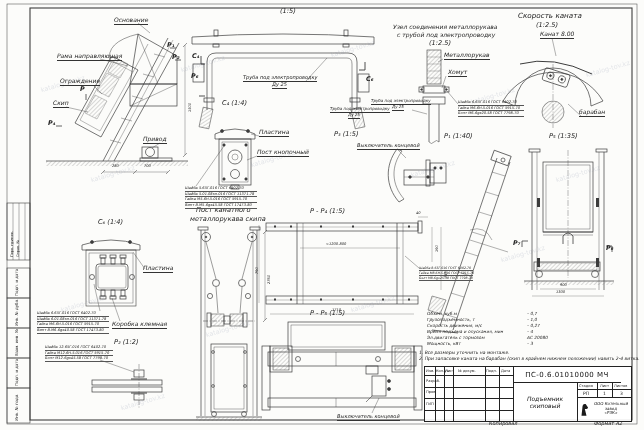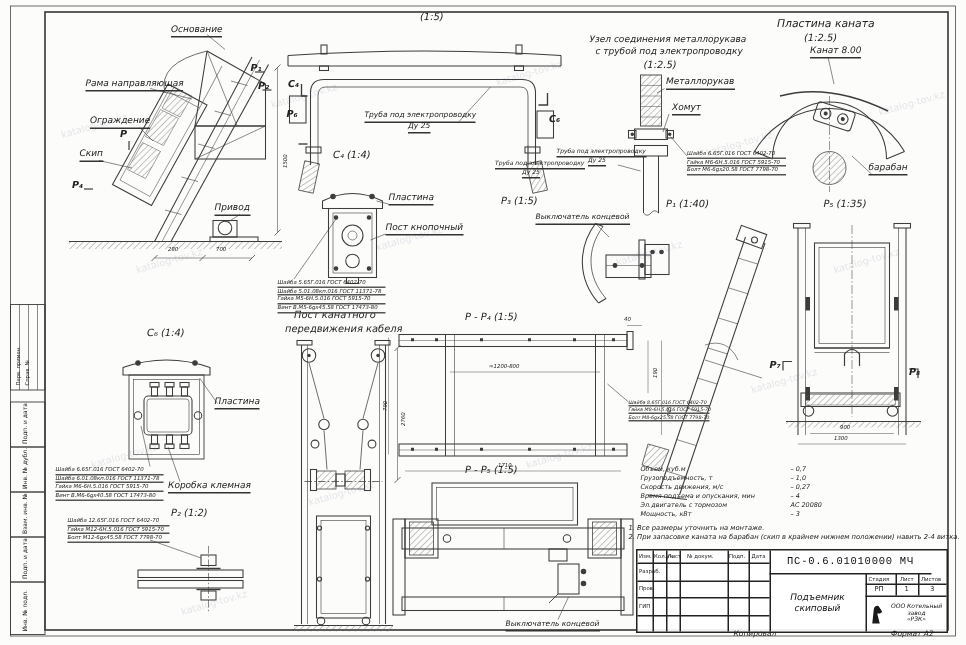--- a/index.html
+++ b/index.html
@@ -19,21 +19,21 @@
   .flist{position:absolute;z-index:3;}
   .flist div{font-size:3.6px;font-style:italic;color:#222;border-bottom:0.5px solid #555;white-space:nowrap;line-height:1.3;}
   .flist.tiny div{font-size:3.2px;}
   .wm{position:absolute;z-index:2;font-size:6.5px;color:rgba(95,105,140,0.16);transform:rotate(-16deg);white-space:nowrap;}
   .vstamp{position:absolute;z-index:3;font-size:4px;color:#222;transform:rotate(-90deg);transform-origin:0 0;white-space:nowrap;}
   
   .tb{position:absolute;left:424px;top:366px;width:206px;height:54px;border:1.2px solid #222;z-index:3;background:rgba(255,255,255,0.9);}
   .tb .vline,.tb .hline{position:absolute;background:#222;}
   .tb-txt{position:absolute;font-size:3.6px;color:#222;white-space:nowrap;}
   .doccell{position:absolute;left:88px;top:0;width:108px;height:15px;border-bottom:1.1px solid #222;
-           display:flex;align-items:center;justify-content:center;font-size:7px;letter-spacing:0.5px;color:#111;font-family:Liberation Mono, monospace;}
+           display:flex;align-items:center;justify-content:center;font-size:7px;letter-spacing:0.5px;color:#111;}
   .namecell{position:absolute;left:88px;top:15px;width:64px;height:39px;border-right:1.1px solid #222;
            display:flex;align-items:center;justify-content:center;font-size:6px;font-style:italic;color:#111;text-align:center;}
   .sheetgrid{position:absolute;left:152px;top:15px;width:54px;height:15px;}
   .company{position:absolute;left:152px;top:30px;width:54px;height:24px;display:flex;align-items:center;gap:2px;padding-left:2px;box-sizing:border-box;}
   .company .ctxt{font-size:4px;font-style:italic;color:#111;line-height:1.2;text-align:center;flex:1;}
   .spec{position:absolute;z-index:3;font-size:4.3px;font-style:italic;color:#222;white-space:nowrap;}
 </style>
 </head>
 <body>
 
@@ -407,24 +407,24 @@
 <span class="wm" style="left:60px;top:300px">katalog-tov.kz</span>
 <span class="wm" style="left:205px;top:325px">katalog-tov.kz</span>
 <span class="wm" style="left:350px;top:300px">katalog-tov.kz</span>
 <span class="wm" style="left:500px;top:250px">katalog-tov.kz</span>
 <span class="wm" style="left:120px;top:398px">katalog-tov.kz</span>
 
 <span class="lb cap" style="left:280px;top:8px">(1:5)</span>
 <span class="lb" style="left:393px;top:24px">Узел соединения металлорукава</span>
 <span class="lb" style="left:397px;top:32px">с трубой под электропроводку</span>
 <span class="lb cap" style="left:429px;top:40px">(1:2.5)</span>
-<span class="lb ttl" style="left:518px;top:12px">Пластина каната</span>
+<span class="lb ttl" style="left:518px;top:12px">Скорость каната</span>
 <span class="lb cap" style="left:536px;top:22px">(1:2.5)</span>
 <span class="lb cap" style="left:196px;top:207px">Пост канатного</span>
-<span class="lb cap" style="left:190px;top:216px">передвижения кабеля</span>
+<span class="lb cap" style="left:190px;top:216px">металлорукава скипа</span>
 
 <span class="lb u" style="left:114px;top:17px">Основание</span>
 <span class="lb u" style="left:57px;top:53px">Рама направляющая</span>
 <span class="lb u" style="left:60px;top:78px">Ограждение</span>
 <span class="lb u" style="left:53px;top:100px">Скип</span>
 <span class="lb u" style="left:143px;top:136px">Привод</span>
 <span class="lb u s5" style="left:243px;top:75px">Труба под электропроводку</span>
 <span class="lb u s5" style="left:272px;top:82px">Ду 25</span>
 <span class="lb u s4" style="left:330px;top:107px">Труба под электропроводку</span>
 <span class="lb u s4" style="left:348px;top:113px">Ду 25</span>

